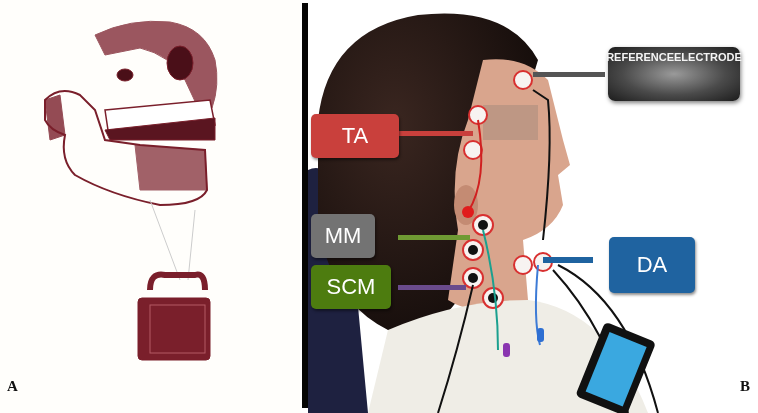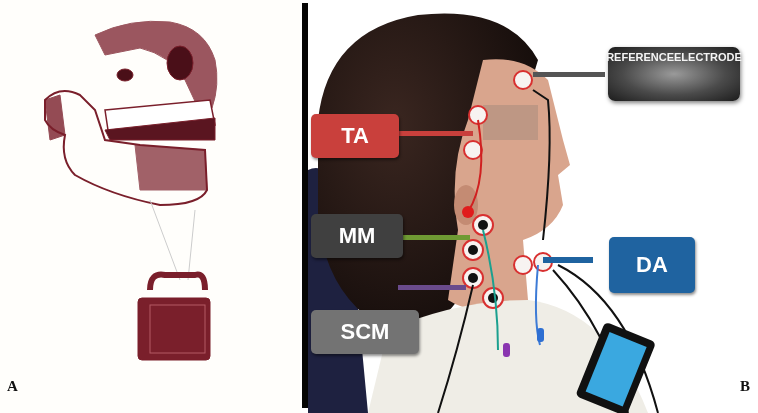--- a/index.html
+++ b/index.html
@@ -2,21 +2,21 @@
 <html><head>
 <meta charset="utf-8">
 <style>
   html, body { margin:0; padding:0; background:#ffffff; }
   body { width:758px; height:413px; position:relative; overflow:hidden; font-family:"Liberation Sans", sans-serif; }
   .panel-a { position:absolute; left:0; top:0; width:300px; height:413px; background:#fffefb; }
   .panel-b { position:absolute; left:300px; top:0; width:458px; height:413px; background:#ffffff; }
   .divider { position:absolute; left:302px; top:3px; width:6px; height:405px; background:#050505; }
   .panel-label { position:absolute; font-family:"Liberation Serif", serif; font-weight:bold; font-size:15px; color:#111; }
   .photo { position:absolute; left:308px; top:0; width:450px; height:413px; }
-  .tag { position:absolute; display:flex; align-items:center; justify-content:center; color:#fff; font-weight:bold; border-radius:5px; box-shadow:1px 2px 3px rgba(0,0,0,0.45); }
+  .tag { position:absolute; display:flex; align-items:center; justify-content:center; color:#fff; font-weight:normal; border-radius:5px; box-shadow:1px 2px 3px rgba(0,0,0,0.45); }
   .ref-tag { position:absolute; left:608px; top:47px; width:132px; height:54px; border-radius:7px; background:radial-gradient(ellipse at center,#9a9a9a 0%,#4a4a4a 55%,#1c1c1c 100%); color:#f4f4f4; font-weight:bold; font-size:11px; line-height:20px; text-align:center; display:flex; flex-direction:row; justify-content:center; box-shadow:1px 2px 4px rgba(0,0,0,0.5); }
 </style>
 </head>
 <body>
 
 <div class="panel-a">
   <svg width="300" height="413" viewBox="0 0 300 413">
     <g fill="#7a1f2b" stroke="#7a1f2b">
 
       <path d="M95 35 Q130 18 170 22 Q205 28 215 60 Q220 85 212 108 L200 112 L185 80 Q170 55 140 48 L105 55 Z" opacity="0.75"></path>
@@ -105,17 +105,17 @@
   <rect x="235" y="257" width="50" height="6" fill="#1f63a0"></rect>
   <rect x="225" y="72" width="72" height="5" fill="#555"></rect>
 </svg>
 
 <div class="ref-tag">
   <span>REFERENCE</span>
   <span>ELECTRODE</span>
 </div>
 
 <div class="tag" style="left:311px; top:114px; width:88px; height:44px; background:#c9403c; font-size:22px;">TA</div>
-<div class="tag" style="left:311px; top:214px; width:92px; height:44px; background:#404040; font-size:22px;">MM</div>
-<div class="tag" style="left:311px; top:265px; width:108px; height:44px; background:#737373; font-size:22px;margin-top:45px;">SCM</div>
+<div class="tag" style="left:311px; top:214px; width:64px; height:44px; background:#737373; font-size:22px;">MM</div>
+<div class="tag" style="left:311px; top:265px; width:80px; height:44px; background:#4d7c0f; font-size:22px;">SCM</div>
 <div class="tag" style="left:609px; top:237px; width:86px; height:56px; background:#1f63a0; font-size:22px;">DA</div>
 
 <div class="panel-label" style="left:740px; top:378px;">B</div>
 
 </body></html>

